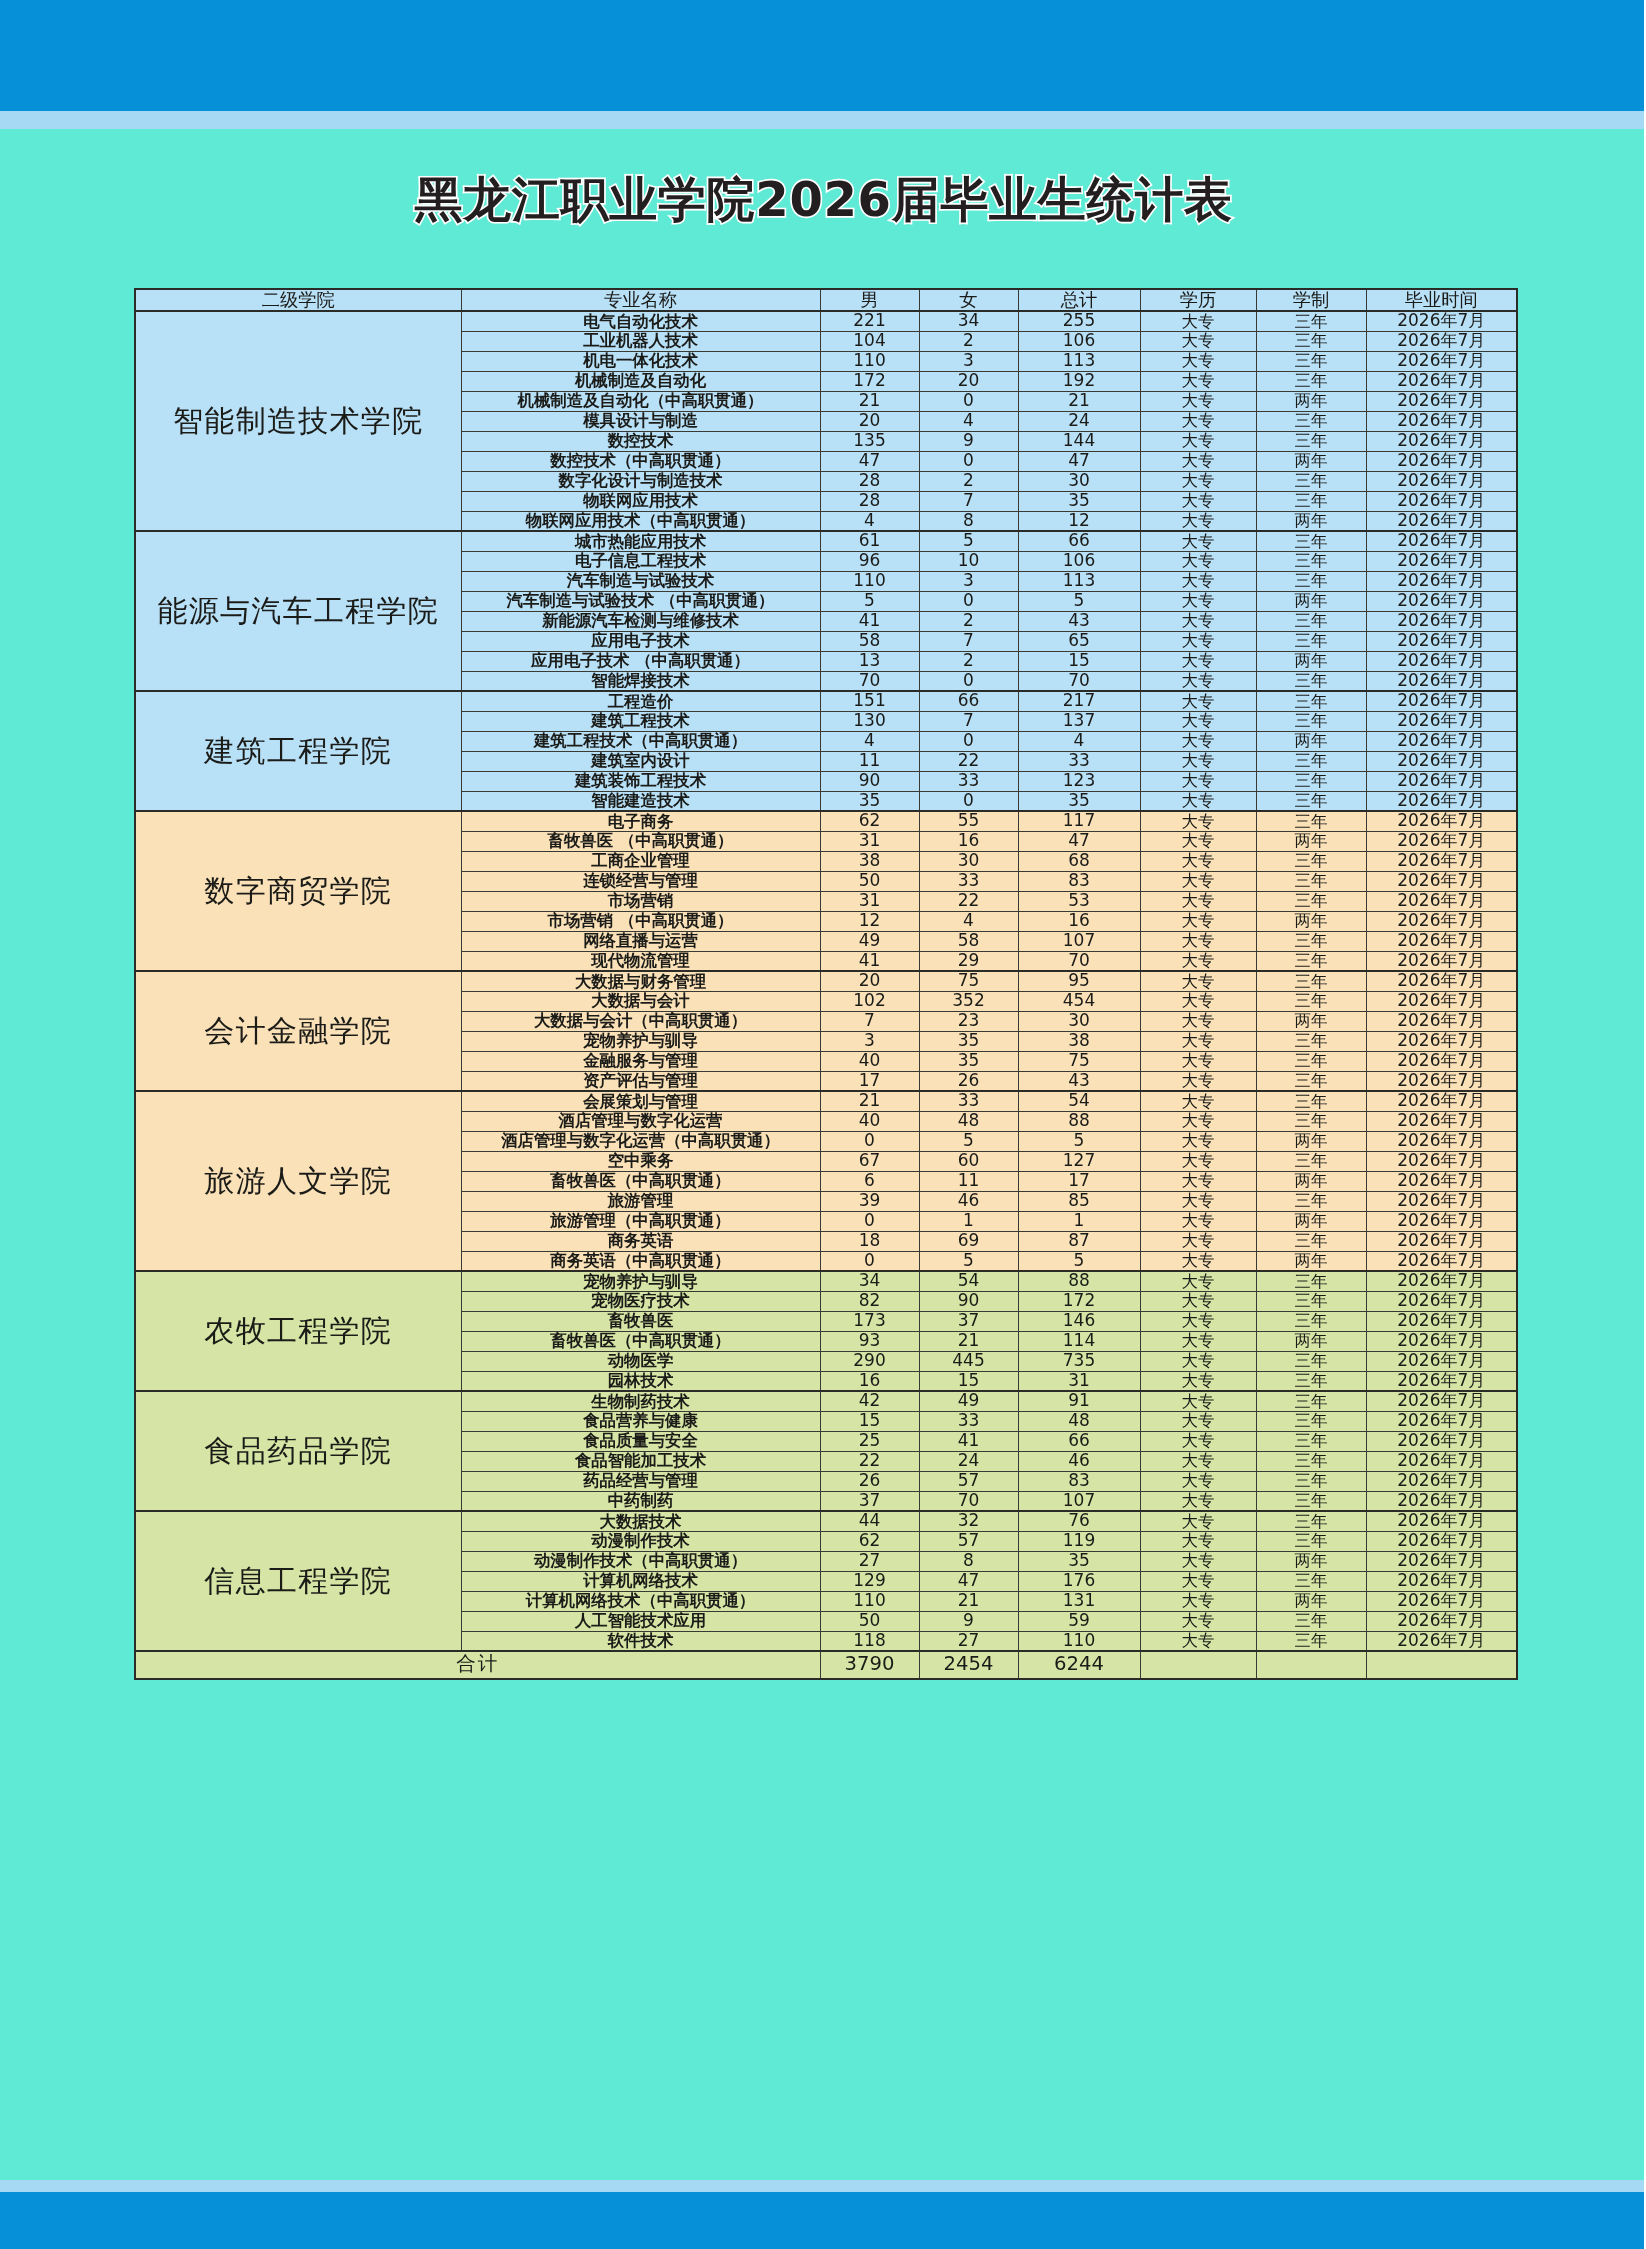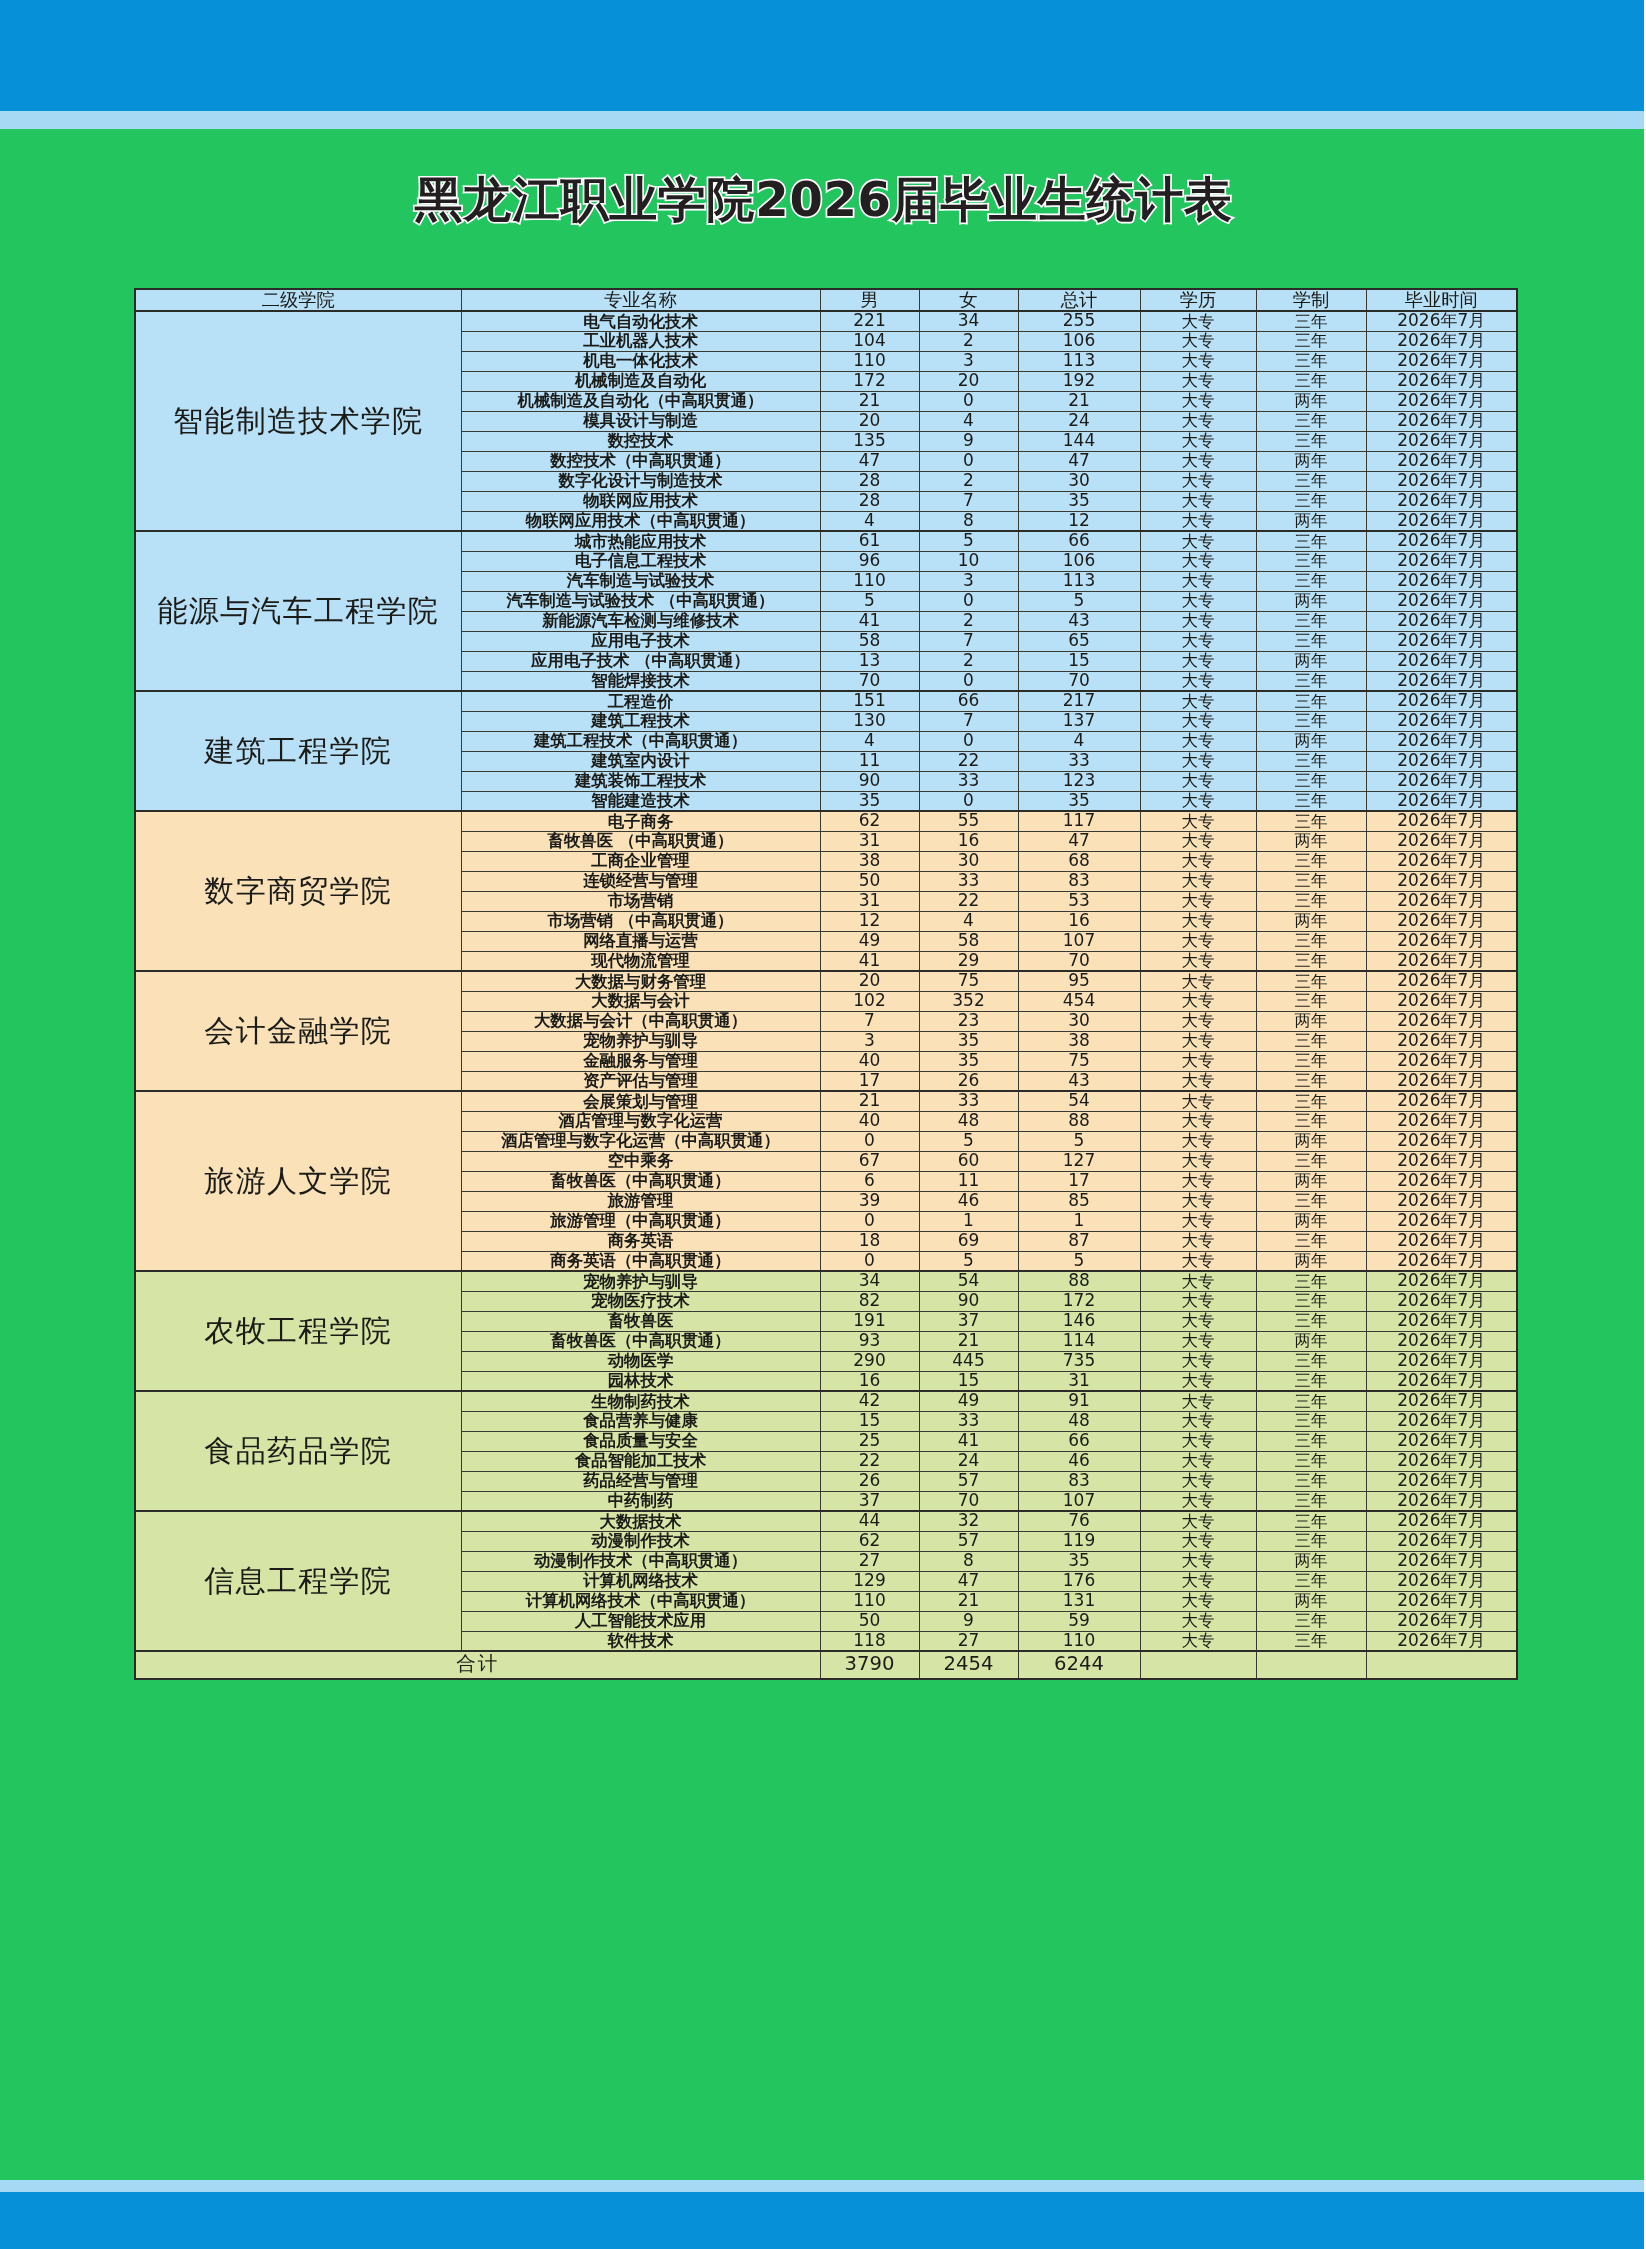--- a/index.html
+++ b/index.html
@@ -5,21 +5,21 @@
   * { box-sizing: border-box; }
   html, body { margin:0; padding:0; }
   body {
     width:1647px; height:2250px;
     background:#ffffff;
     font-family:"Liberation Sans","DejaVu Sans",sans-serif;
     overflow:hidden;
   }
   #page {
     position:relative; width:1647px; height:2250px;
-    background:#22c55e;
+    background:#5eead4;
   }
   
   .band-top-dark {
     position:absolute; left:0; top:0; width:1644px; height:111px;
     background:#0690d8;
   }
   .band-top-light {
     position:absolute; left:0; top:111px; width:1644px; height:17.7px;
     background:#a6d9f4;
   }
@@ -603,21 +603,21 @@
             <td class="major">宠物医疗技术</td>
             <td class="num">82</td>
             <td class="num">90</td>
             <td class="num">172</td>
             <td class="small">大专</td>
             <td class="small">三年</td>
             <td class="num">2026年7月</td>
           </tr>
           <tr class="tint-green">
             <td class="major">畜牧兽医</td>
-            <td class="num">191</td>
+            <td class="num">173</td>
             <td class="num">37</td>
             <td class="num">146</td>
             <td class="small">大专</td>
             <td class="small">三年</td>
             <td class="num">2026年7月</td>
           </tr>
           <tr class="tint-green">
             <td class="major">畜牧兽医（中高职贯通）</td>
             <td class="num">93</td>
             <td class="num">21</td>

